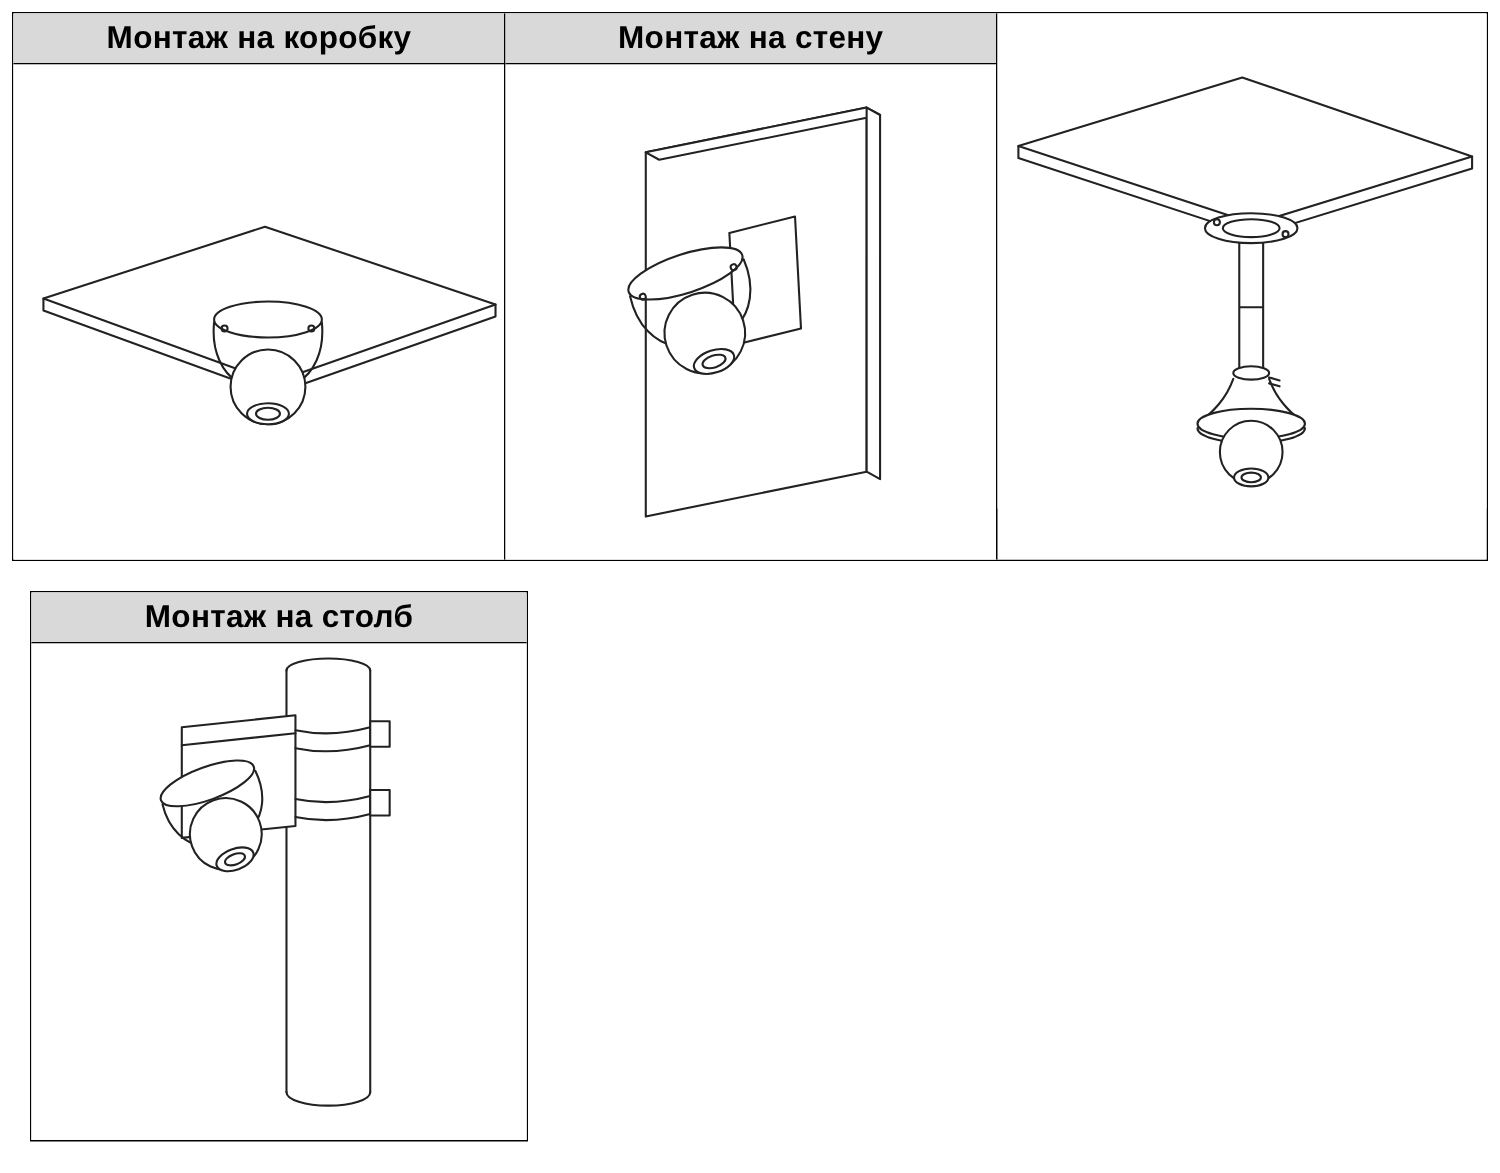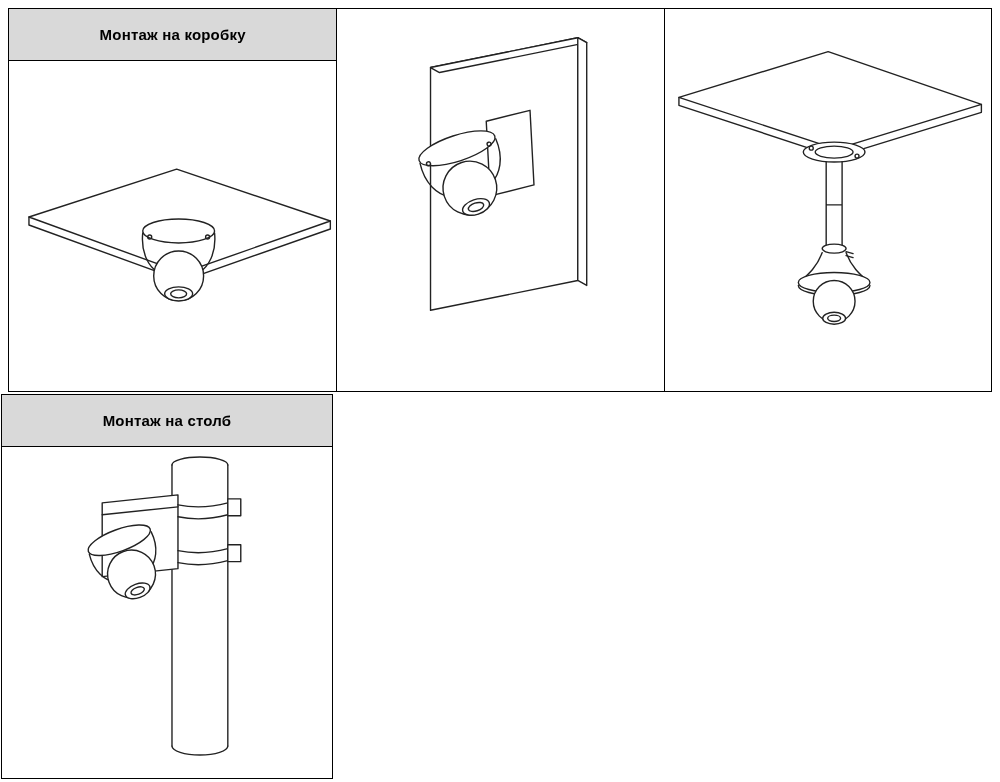--- a/index.html
+++ b/index.html
@@ -6,29 +6,29 @@
   html,body { background:#ffffff; }
   body {
     width:1000px; height:782px;
     font-family:"Liberation Sans", sans-serif;
     color:#000;
   }
   .sheet { position:relative; width:1000px; height:782px; background:#fff; overflow:hidden; }
 
   .tbl { position:absolute; border:1.5px solid #000; background:#fff; }
   .tbl-top { left:8px; top:8px; width:984px; display:grid; grid-template-columns:1fr 1fr 1fr; }
-  .tbl-bottom { left:1px; top:394px; width:332px; }
+  .tbl-bottom { left:20px; top:394px; width:332px; }
 
   .col { display:flex; flex-direction:column; background:#fff; }
   .col + .col { border-left:1.5px solid #000; }
 
   .hdr {
-    height:52px; background:#d9d9d9; border-bottom:1.5px solid #000;
+    height:34px; background:#d9d9d9; border-bottom:1.5px solid #000;
     display:flex; align-items:center; justify-content:center;
-    font-weight:bold; font-size:15px; letter-spacing:0.2px;
+    font-weight:bold; font-size:21px; letter-spacing:0.2px;
   }
 
   .art { height:330px; display:flex; align-items:center; justify-content:center; background:#fff; }
   .tbl-bottom .art { height:331px; }
   .art svg { width:100%; height:100%; display:block; }
 
   .line-art { stroke:#222; stroke-width:1.4; fill:none; stroke-linejoin:round; stroke-linecap:round; }
 </style>
 </head>
 <body>
@@ -54,20 +54,23 @@
             <ellipse cx="170" cy="233" rx="14" ry="7" fill="#fff"></ellipse>
             <ellipse cx="170" cy="233" rx="8" ry="4" fill="#fff"></ellipse>
             <circle cx="141" cy="176" r="2"></circle>
             <circle cx="199" cy="176" r="2"></circle>
           </g>
         </svg>
       </div>
     </div>
 
     <div class="col">
+      <div class="hdr">
+        <span>Монтаж на стену</span>
+      </div>
       <div class="art">
         <svg viewBox="0 0 328 330" preserveAspectRatio="xMidYMid meet">
           <g class="line-art">
 
             <polygon points="94,58 242,28 242,272 94,302" fill="#fff"></polygon>
             <polygon points="94,58 242,28 251,33 103,63" fill="#fff"></polygon>
             <polygon points="242,28 251,33 251,277 242,272" fill="#fff"></polygon>
 
             <polygon points="150,112 194,101 198,176 154,187" fill="#fff"></polygon>
 

